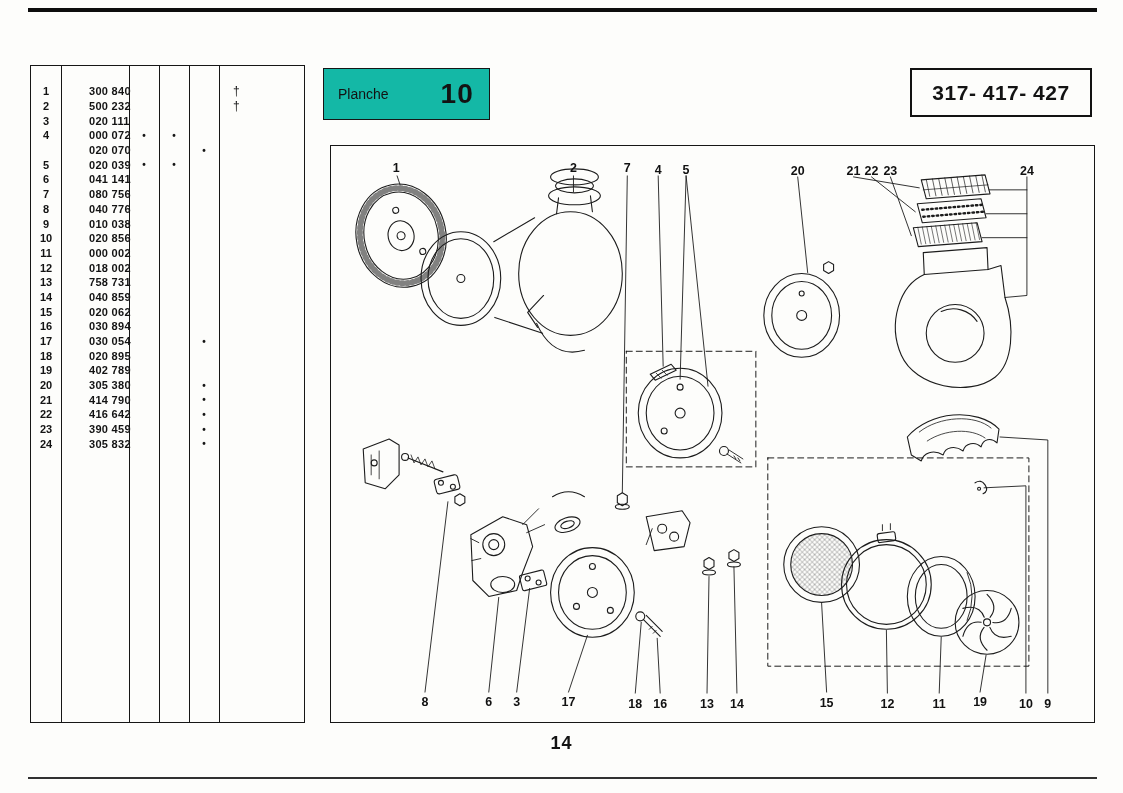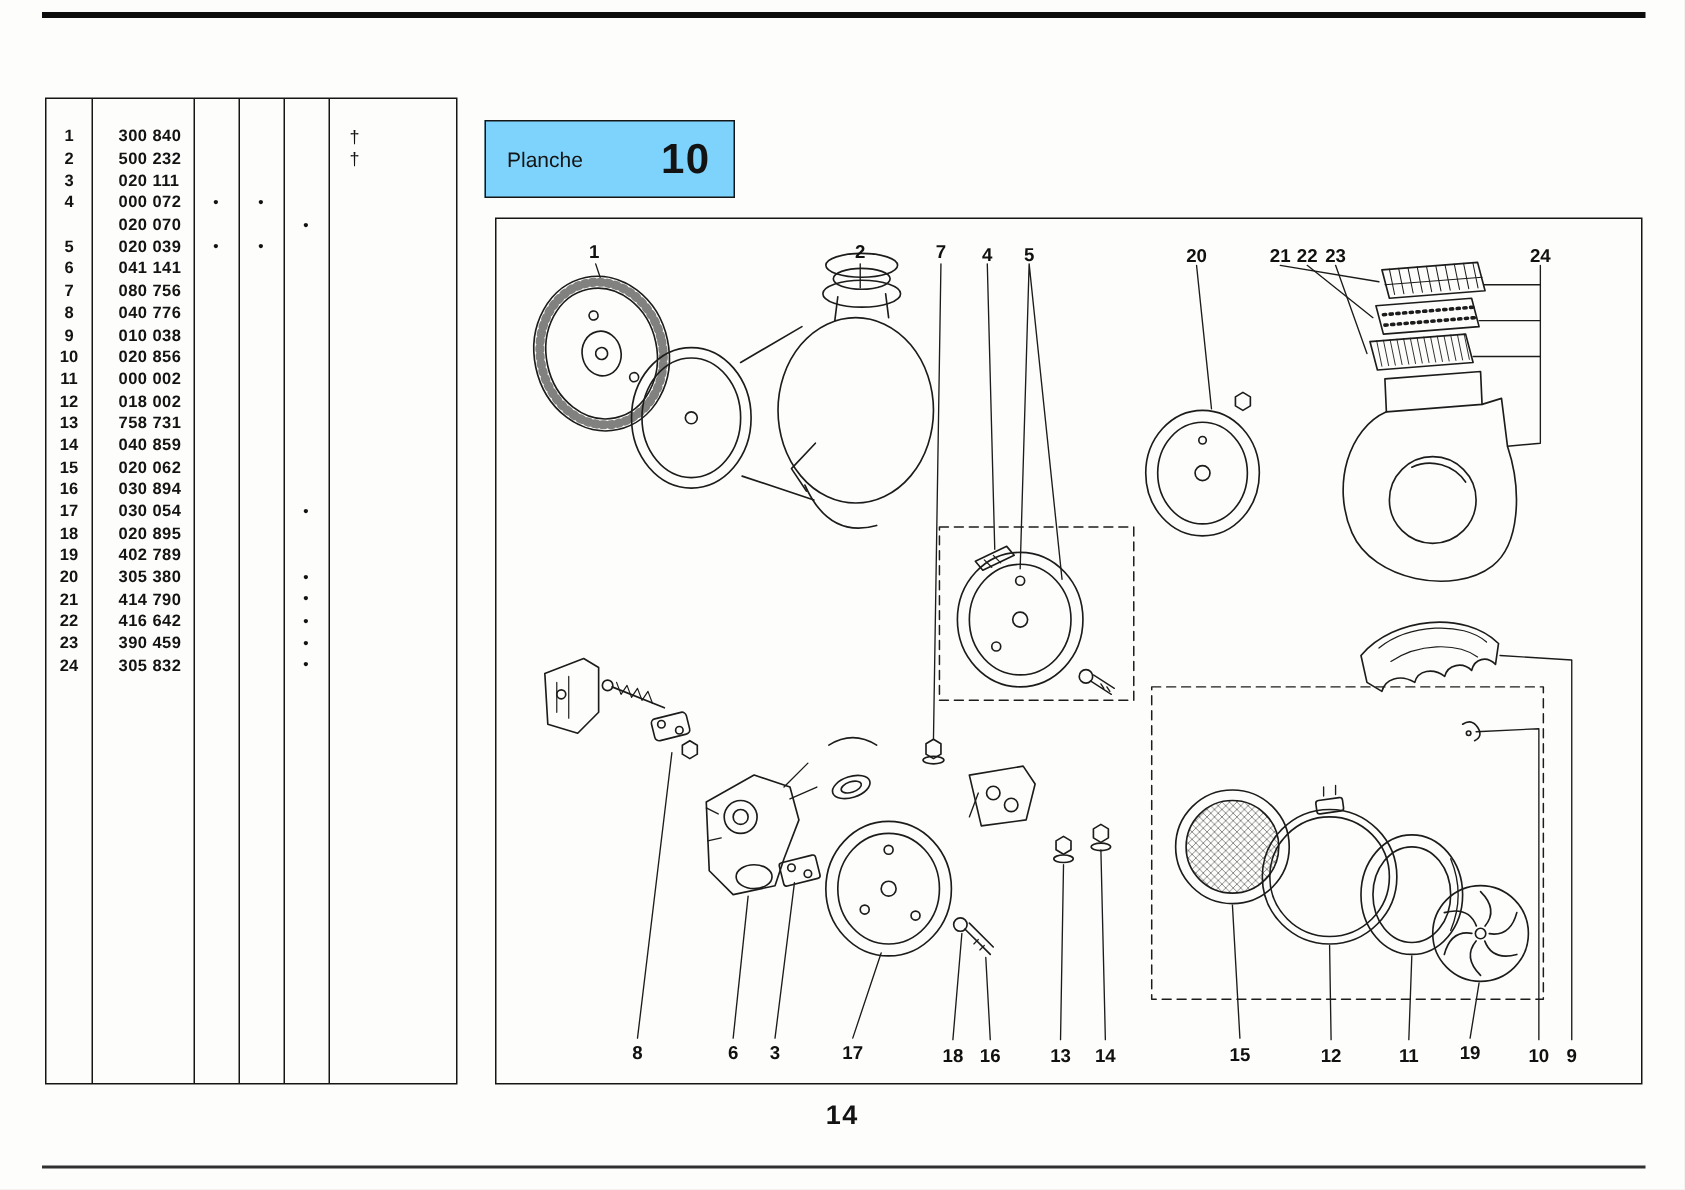--- a/index.html
+++ b/index.html
@@ -13,26 +13,26 @@
 
   
   .parts-table { position:absolute; left:30px; top:65px; width:275px; height:658px; border:1.6px solid #161616; background:#fdfdfb; }
   .vline { position:absolute; top:0; bottom:0; width:1.2px; background:#161616; }
   .v1{left:30px}.v2{left:98px}.v3{left:128px}.v4{left:158px}.v5{left:188px}
   .thead { display:grid; grid-template-columns:30px 68px 30px 30px 30px 1fr; height:25px; border-bottom:1.6px solid #161616; align-items:center; font-weight:bold; }
   .thead .c { text-align:center; font-size:11.5px; }
   .tbody { padding-top:18px; }
   .trow { display:grid; grid-template-columns:30px 68px 30px 30px 30px 1fr; height:14.7px; align-items:center; font-size:11px; font-weight:bold; }
   .trow .rep { text-align:center; }
-  .trow .ref { padding-left:18px; letter-spacing:.3px; white-space:nowrap; }
+  .trow .ref { padding-left:28px; letter-spacing:.3px; white-space:nowrap; }
   .trow .dotc { text-align:center; font-size:10px; }
   .trow .notes { padding-left:14px; font-size:12px; font-weight:normal; }
 
   
-  .planche-box { position:absolute; left:323px; top:68px; width:167px; height:52px; border:1.7px solid #161616; display:flex; align-items:center; background:#7dd3fc;margin-top:12px; }
+  .planche-box { position:absolute; left:323px; top:68px; width:167px; height:52px; border:1.7px solid #161616; display:flex; align-items:center; background:#14b8a6; }
   .planche-label { font-size:14px; margin-left:14px; }
   .planche-number { font-size:28px; font-weight:bold; margin-left:52px; letter-spacing:1px; }
   .models-box { position:absolute; left:910px; top:68px; width:182px; height:49px; border:2px solid #121212; display:flex; align-items:center; justify-content:center; font-size:21px; font-weight:bold; letter-spacing:.5px; background:#fdfdfb; }
 
   
   .diagram-box { position:absolute; left:330px; top:145px; width:765px; height:578px; border:1.6px solid #161616; background:#fdfdfb; }
   .diagram-box svg { width:100%; height:100%; display:block; }
   svg text { font-family:"Liberation Sans","DejaVu Sans",sans-serif; font-size:12.5px; font-weight:bold; fill:#111; text-anchor:middle; }
 
   .page-number { position:absolute; top:733px; left:0; width:1123px; text-align:center; font-size:18px; font-weight:bold; letter-spacing:1px; }
@@ -252,20 +252,23 @@
       <span class="notes"></span>
     </div>
       </div>
   </section>
 
   <section class="planche-box">
     <span class="planche-label">Planche</span>
     <span class="planche-number">10</span>
   </section>
 
+  <section class="models-box">
+    <span>317- 417- 427</span>
+  </section>
 
   <section class="diagram-box">
     <svg viewBox="0 0 765 578">
       <defs>
         <pattern id="mesh" width="5" height="5" patternUnits="userSpaceOnUse">
           <path d="M0,0 L5,5 M5,0 L0,5" stroke="#666" stroke-width="0.5"></path>
         </pattern>
       </defs>
 
       <g stroke="#1c1c1c" fill="none" stroke-width="1.1" stroke-linejoin="round" stroke-linecap="round">

